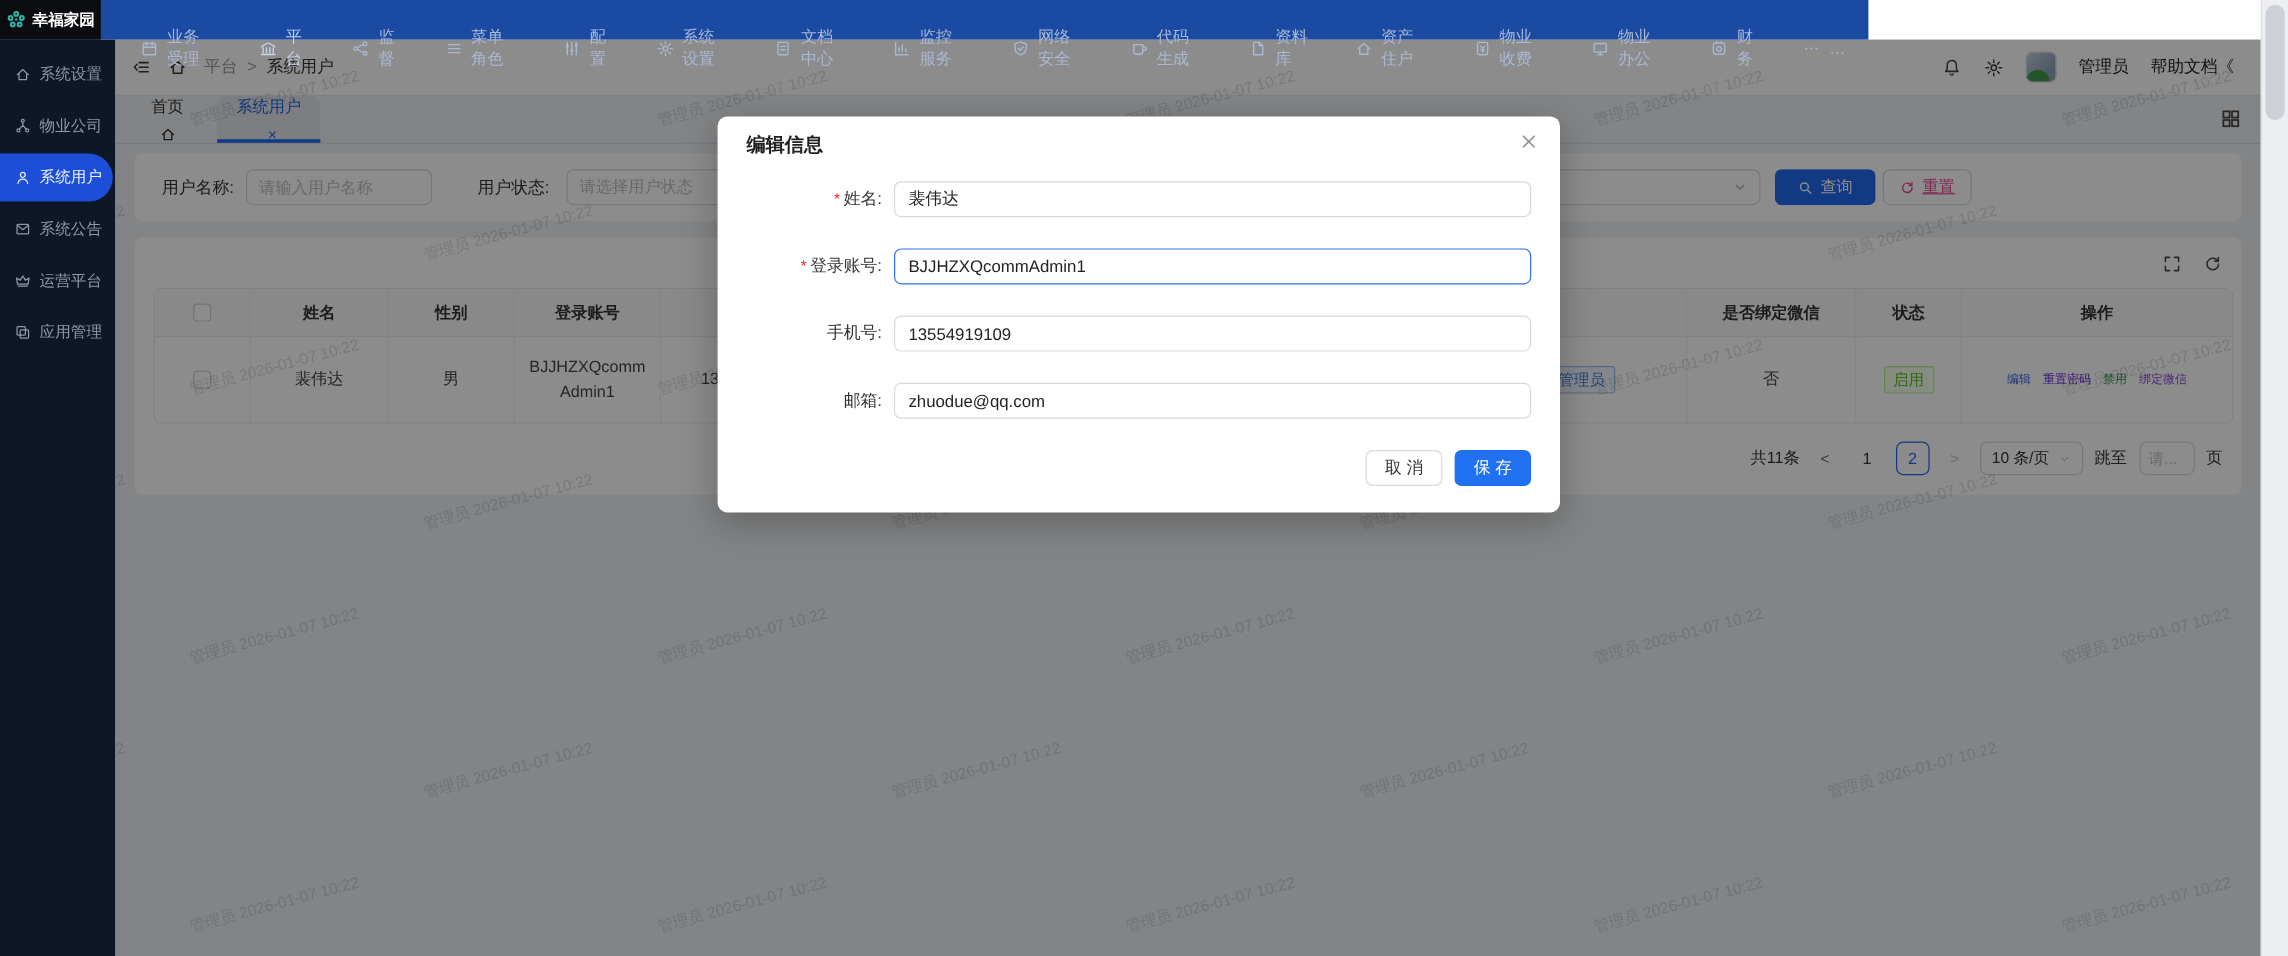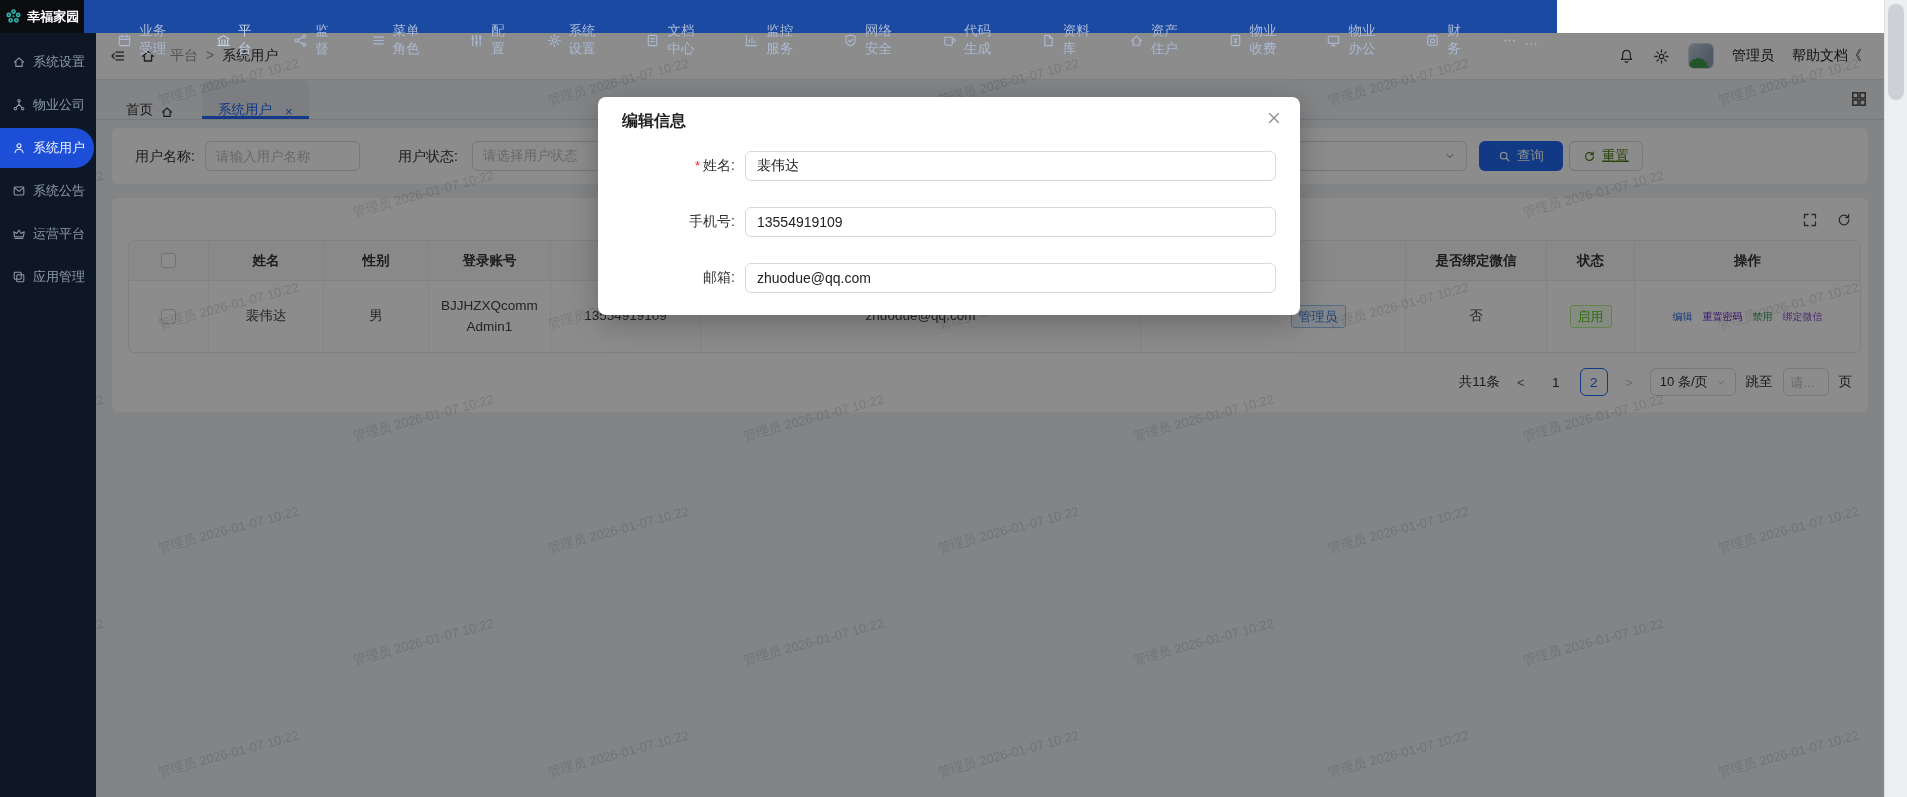--- a/index.html
+++ b/index.html
@@ -34,42 +34,42 @@
   .hdr-right { margin-left:auto; display:flex; align-items:center; gap:18px; }
   .hdr-right .icn { width:17px; height:17px; margin-right:0; color:#444; }
   .avatar { width:26px; height:26px; border-radius:6px; background:
      radial-gradient(circle at 38% 100%, #3f9d4e 0 34%, transparent 35%),
      linear-gradient(135deg,#c3cfdd 0%,#8fa3b8 70%); border:1px solid #d6dae0; }
   .admin-name { font-size:14px; color:#222; }
   .help-link { font-size:14px; color:#222; cursor:pointer; }
 
   
   .tab-row { height:40px; background:#eef0f4; border-bottom:1px solid #d8dce3; display:flex; align-items:stretch; padding-left:20px; position:relative; }
-  .tab { display:flex; align-items:flex-end; gap:7px; padding:0 10px; font-size:13.5px; color:#333; cursor:pointer; }
+  .tab { display:flex; align-items:center; gap:7px; padding:0 10px; font-size:13.5px; color:#333; cursor:pointer;flex-direction:column; }
   .tab .icn { width:14px; height:14px; }
   .tab.active { background:#e2e6ed; border-radius:8px 8px 0 0; color:#2068f0; padding:0 16px; margin-left:18px; position:relative; }
   .tab.active::after { content:""; position:absolute; left:0; right:0; bottom:0; height:3px; background:#2068f0; }
   .tab .close-x { font-size:13px; margin-left:6px; }
   .tab-row .grid-btn { position:absolute; right:16px; top:10px; width:18px; height:18px; color:#444; cursor:pointer; }
 
   
   .content { position:absolute; left:0; right:0; top:88px; bottom:0; }
   .card { background:#fff; border-radius:6px; position:absolute; }
   .card-filter { left:16px; right:16px; top:7px; height:56px; }
   .f-label { position:absolute; top:20px; font-size:14px; color:#333; }
   .inp, .select-box { position:absolute; top:13px; height:30px; border:1px solid #d9d9d9; border-radius:6px; background:#fff; font-size:13.5px; padding:0 10px; color:#333; display:flex; align-items:center; }
   input.inp { outline:none; }
   .inp::placeholder { color:#bfbfbf; }
   .select-box { justify-content:space-between; cursor:pointer; }
   .select-box .ph { color:#bfbfbf; }
   .select-box .chev { width:12px; height:12px; color:#b5b5b5; }
   .btn { position:absolute; top:13px; height:30px; border-radius:6px; display:flex; align-items:center; justify-content:center; gap:6px; font-size:13.5px; cursor:pointer; border:1px solid transparent; }
   .btn .icn { width:13px; height:13px; }
   .btn-primary { background:#2068f0; color:#fff; }
-  .btn-plain { background:#fff; border-color:#d9d9d9; color:#4d7c0f;text-decoration:underline; }
+  .btn-plain { background:#fff; border-color:#d9d9d9; color:#ec4899;text-decoration:underline; }
 
   .card-table { left:16px; right:16px; top:77px; height:214px; padding:14px 16px; }
   .tbl-toolbar { display:flex; justify-content:flex-end; gap:18px; color:#4a4a4a; height:20px; }
   .tbl-toolbar .icn { width:16px; height:16px; cursor:pointer; }
   table { border-collapse:separate; border-spacing:0; table-layout:fixed; width:1731px; margin-top:8px; border:1px solid #e9e9e9; border-radius:6px; font-size:13.5px; }
   th, td { border-right:1px solid #efefef; text-align:center; vertical-align:middle; padding:0 8px; overflow:hidden; }
   th:last-child, td:last-child { border-right:none; }
   thead th { background:#fafafa; height:40px; font-weight:600; color:#333; border-bottom:1px solid #ececec; }
   tbody td { height:71px; color:#444; word-break:break-all; line-height:1.5; }
   .cb { display:inline-block; width:15px; height:15px; border:1px solid #cfcfcf; border-radius:3px; background:#fff; vertical-align:middle; cursor:pointer; }
@@ -572,21 +572,29 @@
       <svg viewBox="0 0 16 16" fill="none" stroke="currentColor" stroke-width="1.3" stroke-linecap="round">
         <path d="M3.5 3.5l9 9M12.5 3.5l-9 9"></path>
       </svg>
     </span>
 
   <div class="m-row">
     <span class="m-label"><span class="req">*</span><span>姓名:</span></span>
     <input class="m-inp" value="裴伟达" style="">
   </div>
   <div class="m-row">
+    <span class="m-label"><span class="req">*</span><span>登录账号:</span></span>
+    <input class="m-inp focused" value="BJJHZXQcommAdmin1" style="">
+  </div>
+  <div class="m-row">
     <span class="m-label">手机号:</span>
     <input class="m-inp" value="13554919109" style="">
   </div>
   <div class="m-row" style="margin-bottom:0">
     <span class="m-label">邮箱:</span>
     <input class="m-inp" value="zhuodue@qq.com" style="">
   </div>
 
+  <div class="m-footer">
+    <div class="m-btn m-btn-cancel">取 消</div>
+    <div class="m-btn m-btn-save">保 存</div>
+  </div>
 </div>
 
 </body></html>

